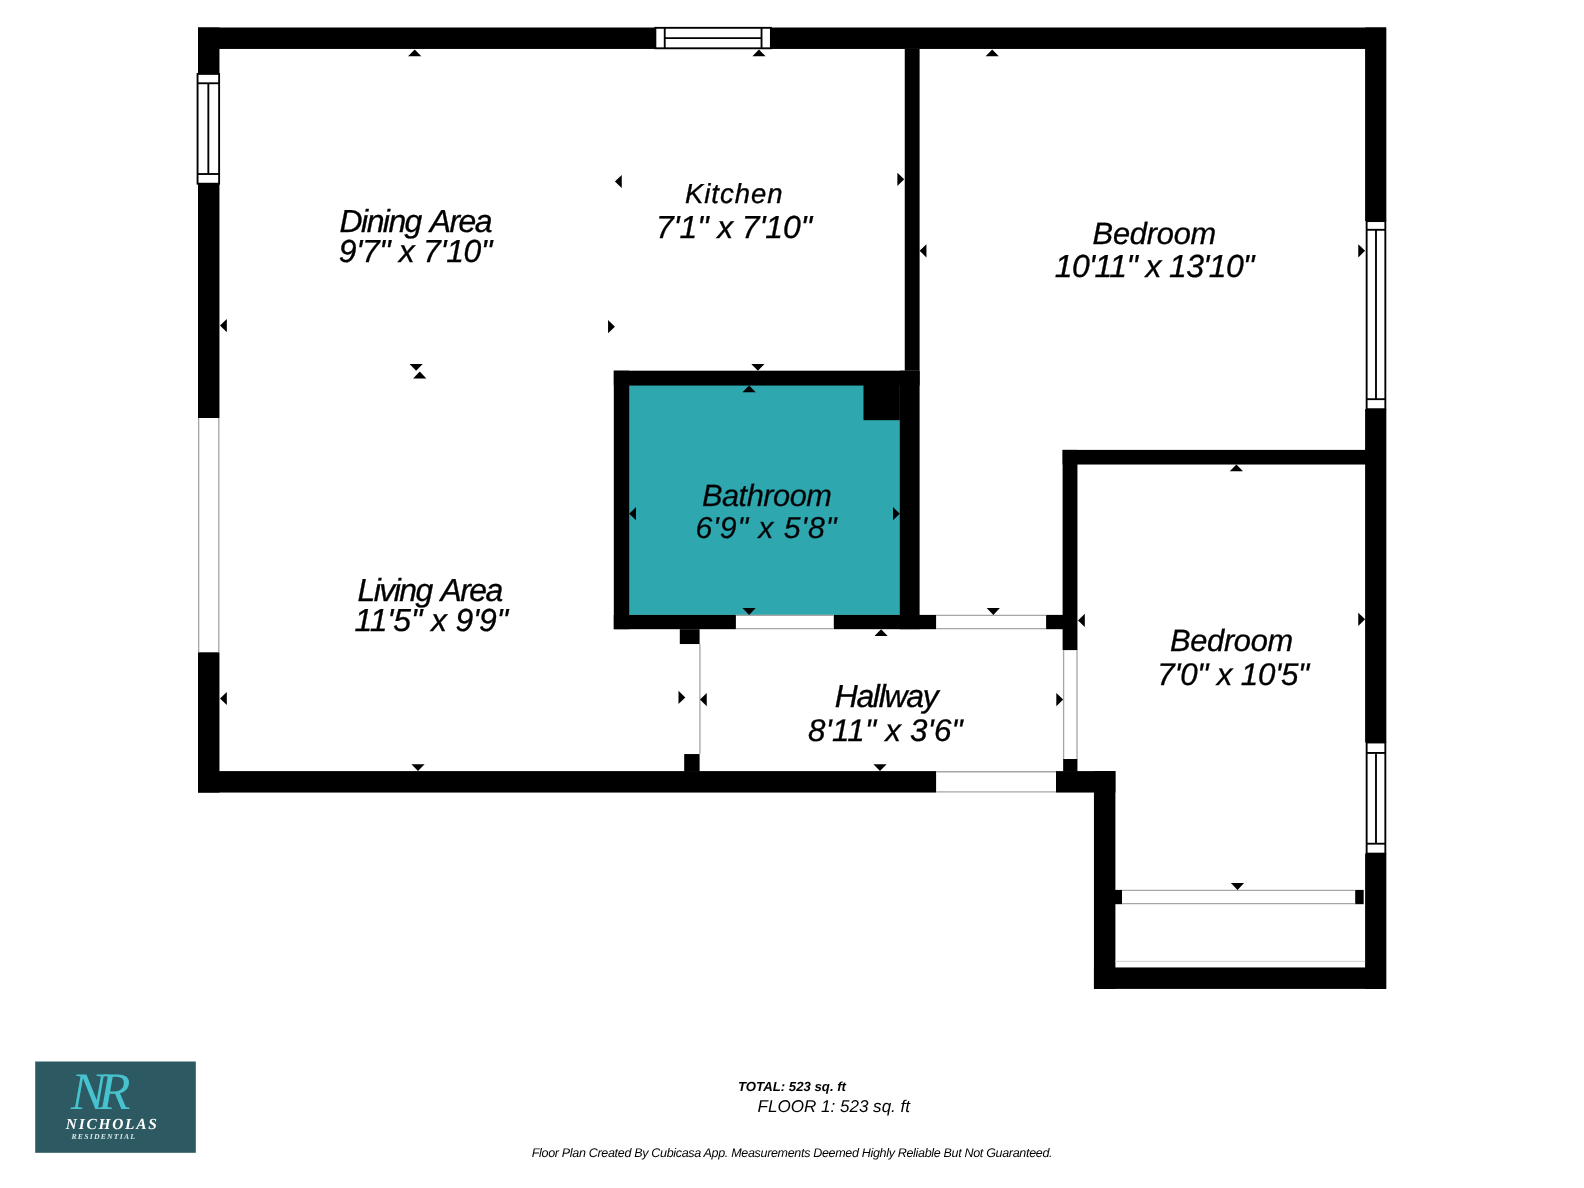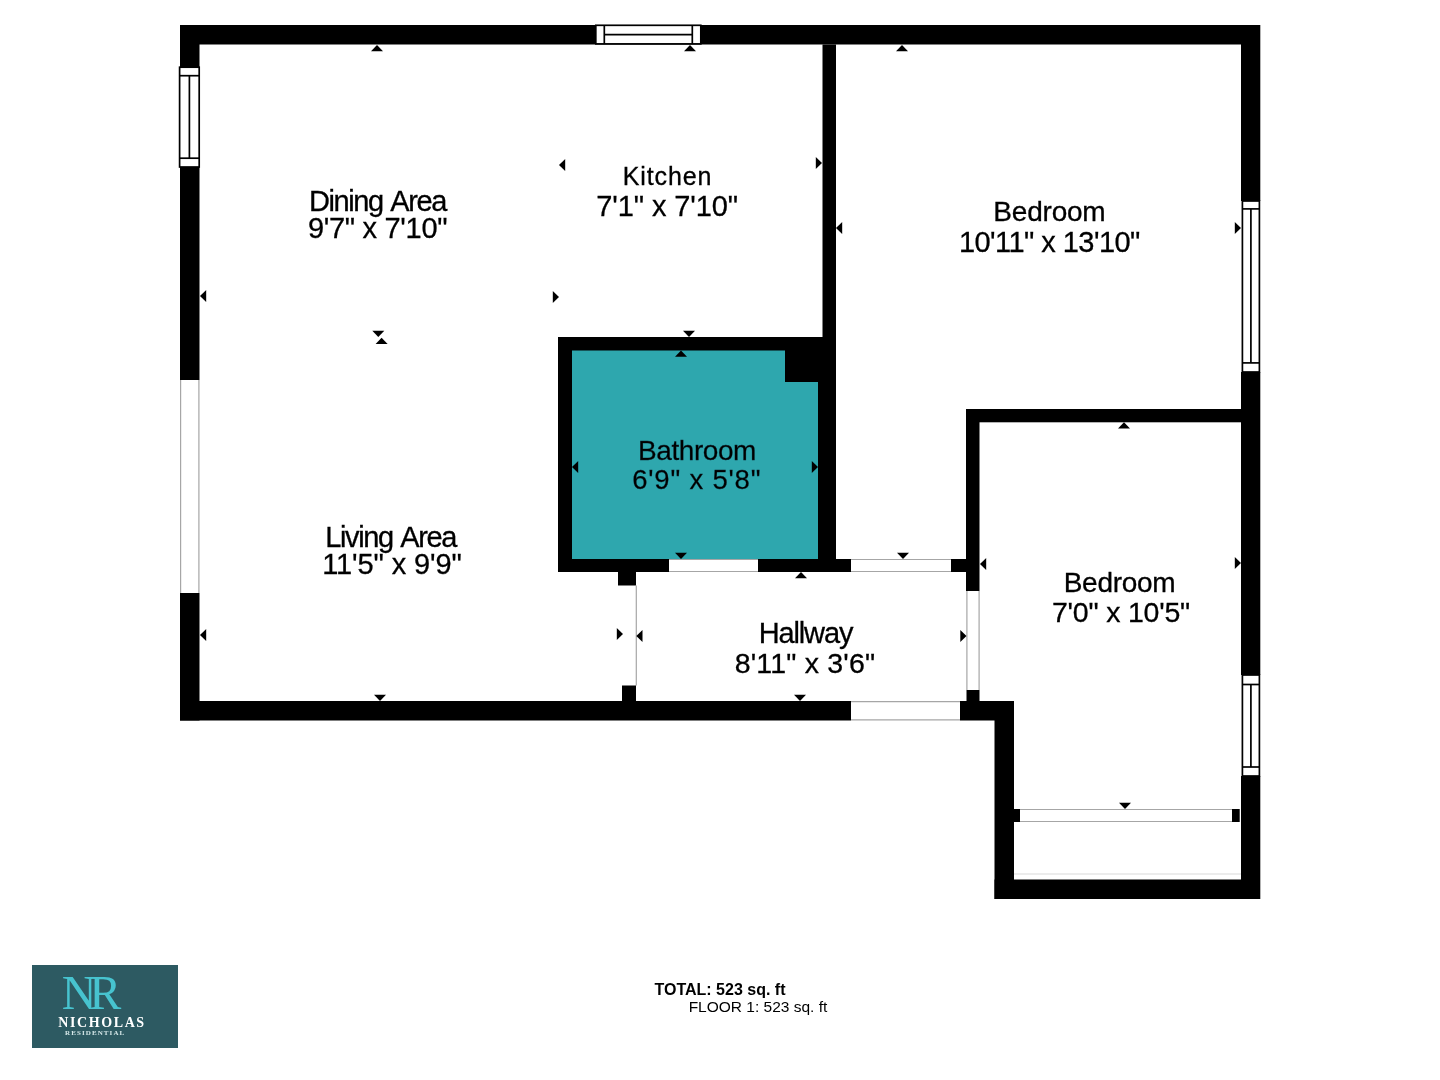--- a/index.html
+++ b/index.html
@@ -1,18 +1,18 @@
 <!DOCTYPE html>
 <html><head>
 <meta charset="utf-8">
 <title>Floor Plan</title>
 <style>
   html,body{margin:0;padding:0;background:#ffffff;}
   .page{position:relative;width:1440px;height:1080px;background:#fde047;overflow:hidden;
-        font-family:"Liberation Sans", sans-serif;}
+        font-family:"Liberation Sans", sans-serif;font-style:italic;}
   svg text{font-family:"Liberation Sans", sans-serif;fill:#000;}
   .logo{position:absolute;left:32px;top:965px;width:146px;height:83px;background:#2d5a62;
         font-family:"Liberation Serif", serif;}
   .logo .nr{position:absolute;left:0;top:4px;width:120px;text-align:center;
         color:#47c3cf;font-size:48px;letter-spacing:-7px;text-indent:-8px;line-height:1;}
   .logo .nich{position:absolute;left:0;top:49.5px;width:138px;text-align:center;color:#ffffff;
         font-size:14px;letter-spacing:1.6px;font-weight:bold;text-indent:2px;}
   .logo .resi{position:absolute;left:0;top:64px;width:146px;color:#d6e8e9;
         font-size:7px;letter-spacing:1.1px;font-weight:bold;text-indent:33px;}
   .foot{position:absolute;width:100%;text-align:center;color:#000;}
@@ -230,18 +230,19 @@
 
 <div class="logo">
 
   <div class="nr">NR</div>
 
   <div class="nich">NICHOLAS</div>
 
   <div class="resi">RESIDENTIAL</div>
 </div>
 
-<div class="foot" style="top:981px;font-size:16px;font-weight:bold;">TOTAL: 523 sq. ft</div>
+<div class="foot" style="top:981px;font-size:12px;font-weight:bold;">TOTAL: 523 sq. ft</div>
 
 <div class="foot" style="top:998px;font-size:15.5px;padding-left:38px;">FLOOR 1: 523 sq. ft</div>
 
 
+<div class="foot" style="top:1043px;font-size:11.4px;letter-spacing:-0.3px;">Floor Plan Created By Cubicasa App. Measurements Deemed Highly Reliable But Not Guaranteed.</div>
 </div>
 
 </body></html>

